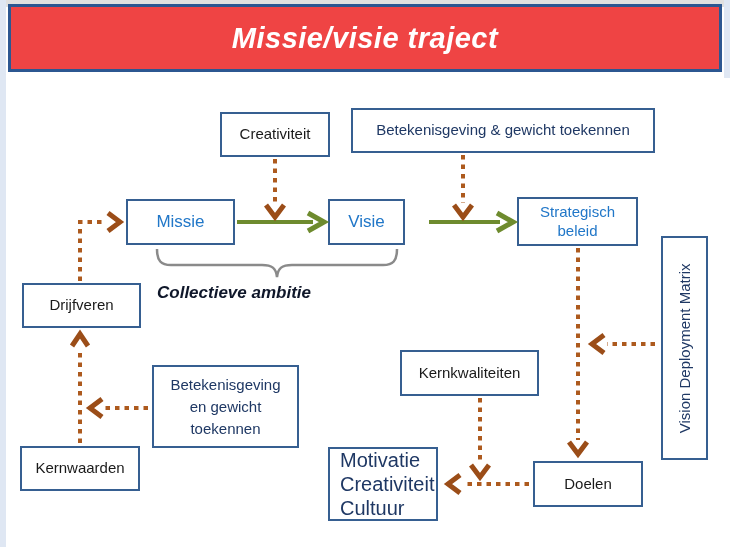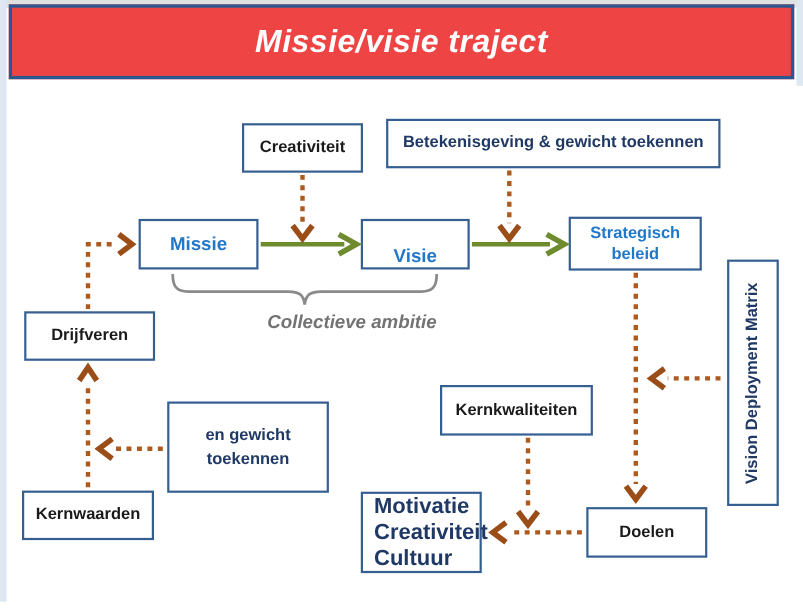--- a/index.html
+++ b/index.html
@@ -21,45 +21,45 @@
   }
   #header .title{
     color:#ffffff;font-size:29px;font-weight:bold;font-style:italic;
     letter-spacing:0.5px;
   }
 
   
   .box{
     position:absolute;background:#ffffff;border:2px solid #365F91;
     box-sizing:border-box;display:flex;align-items:center;justify-content:center;
-    text-align:center;font-weight:bold;font-size:15px;line-height:1.25;
+    text-align:center;font-weight:normal;font-size:15px;line-height:1.25;
     z-index:1;
   }
   .black{color:#1A1A1A;}
   .navy{color:#1F3864;}
   .blue{color:#2177C8;}
 
   #box-creativiteit{left:220px;top:112px;width:110px;height:45px;}
   #box-betekenis-top{left:351px;top:108px;width:304px;height:45px;}
   #box-missie{left:126px;top:199px;width:109px;height:46px;font-size:17px;}
-  #box-visie{left:328px;top:199px;width:99px;height:46px;font-size:17px;align-items:flex-end;}
+  #box-visie{left:328px;top:199px;width:77px;height:46px;font-size:17px;}
   #box-strategisch{left:517px;top:197px;width:121px;height:49px;}
   #box-drijfveren{left:22px;top:283px;width:119px;height:45px;}
   #box-betekenis-left{left:152px;top:365px;width:147px;height:83px;flex-direction:column;line-height:22px;}
   #box-kernwaarden{left:20px;top:446px;width:120px;height:45px;}
   #box-kernkwaliteiten{left:400px;top:350px;width:139px;height:46px;}
   #box-motivatie{left:328px;top:447px;width:110px;height:74px;flex-direction:column;align-items:flex-start;padding-left:10px;font-size:20px;line-height:24px;}
   #box-doelen{left:533px;top:461px;width:110px;height:46px;}
   #box-vdm{left:661px;top:236px;width:47px;height:224px;}
   #box-vdm span{transform:rotate(-90deg);white-space:nowrap;}
 
   
   #caption{
-    position:absolute;left:157px;top:283px;width:240px;text-align:right;
-    color:#737373;font-weight:bold;font-style:italic;font-size:17px;z-index:1;
+    position:absolute;left:157px;top:283px;width:240px;text-align:left;
+    color:#0f172a;font-weight:bold;font-style:italic;font-size:17px;z-index:1;
   }
 
   #arrow-layer{position:absolute;left:0;top:0;width:730px;height:554px;z-index:2;pointer-events:none;}
 </style>
 </head>
 <body>
 
 <div id="canvas">
 
   <div class="edge-strip" id="edge-left"></div>
@@ -88,20 +88,21 @@
 
   <div class="box blue" id="box-strategisch">
     <span>Strategisch beleid</span>
   </div>
 
   <div class="box black" id="box-drijfveren">
     <span>Drijfveren</span>
   </div>
 
   <div class="box navy" id="box-betekenis-left">
+    <div>Betekenisgeving</div>
     <div>en gewicht</div>
     <div>toekennen</div>
   </div>
 
   <div class="box black" id="box-kernwaarden">
     <span>Kernwaarden</span>
   </div>
 
   <div class="box black" id="box-kernkwaliteiten">
     <span>Kernkwaliteiten</span>

